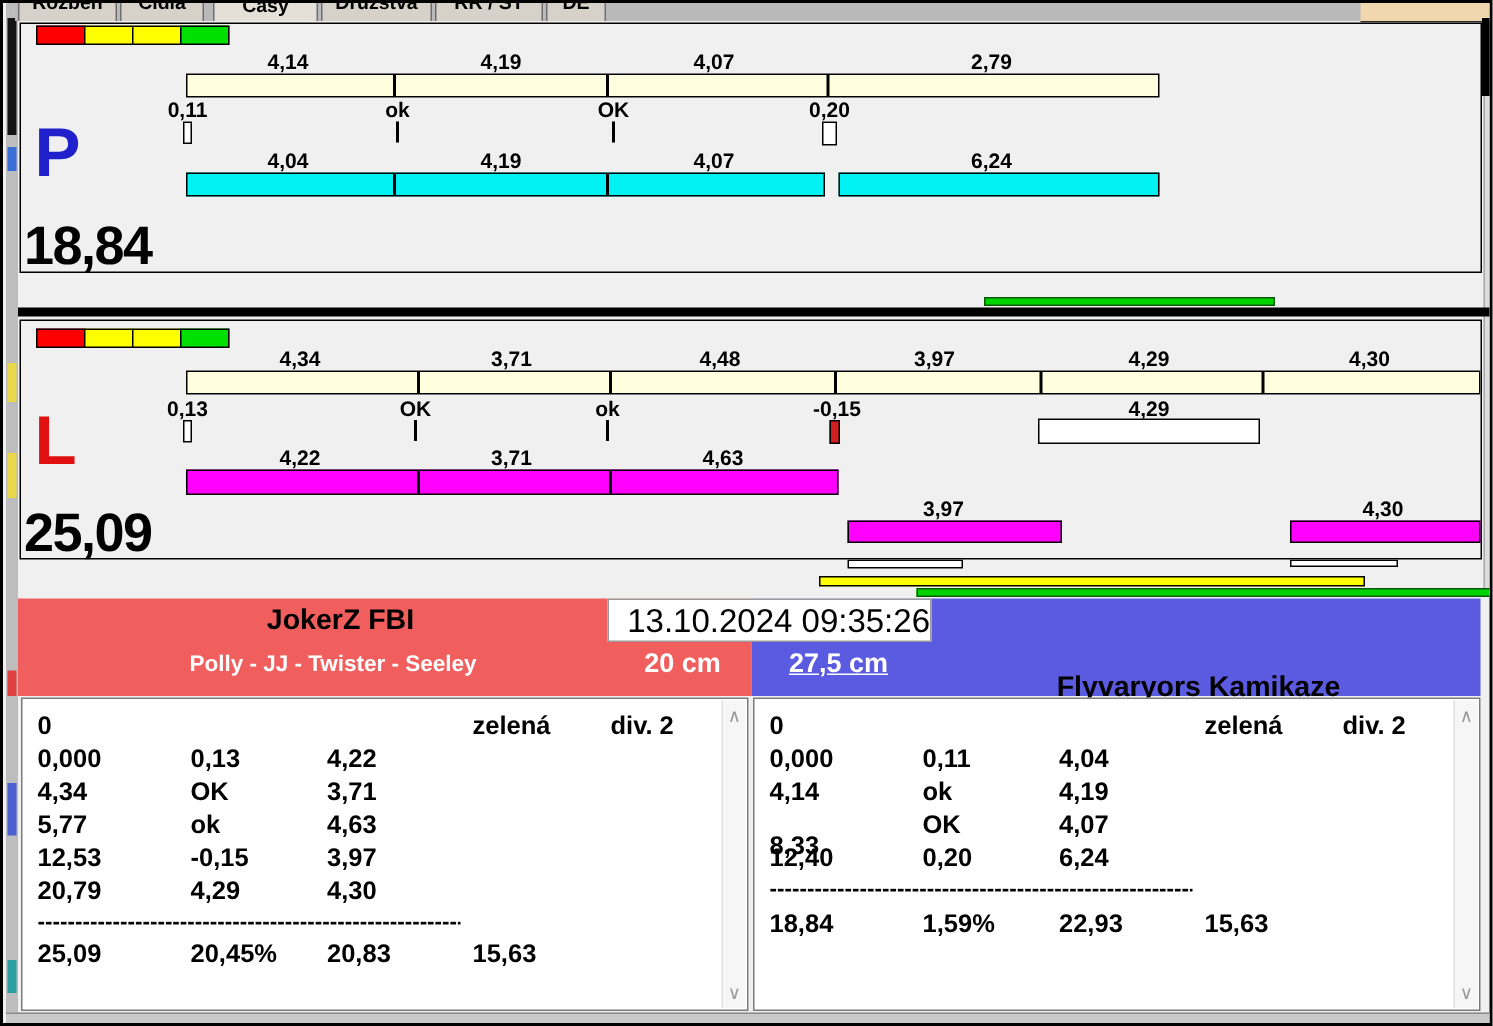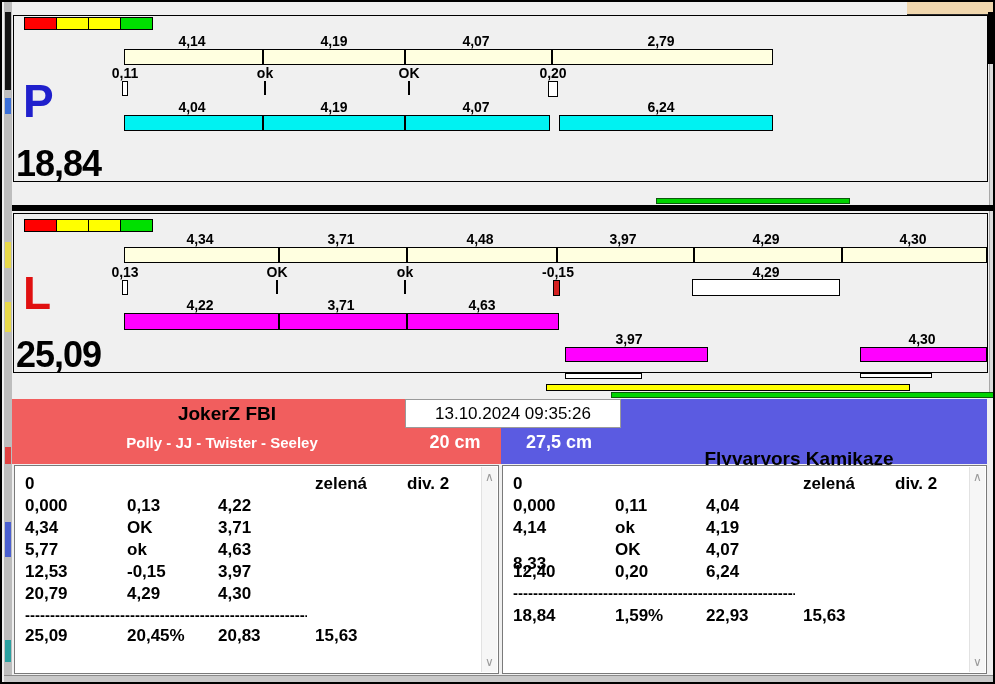--- a/index.html
+++ b/index.html
@@ -24,21 +24,21 @@
   .mark-line{position:absolute;width:2px;height:14px;background:#000;}
   .mark-box{position:absolute;width:6px;height:15px;background:#fff;border:1px solid #000;box-sizing:border-box;}
   .big-letter{position:absolute;font-size:46px;font-weight:bold;line-height:1;}
   .big-total{position:absolute;font-size:36px;font-weight:bold;color:#000;line-height:1;letter-spacing:-1px;}
   
   .teampanel{position:absolute;top:397px;height:65px;}
   .tname{position:absolute;top:4px;font-size:19px;font-weight:bold;color:#000;text-align:center;}
   .tdogs{position:absolute;top:35px;font-size:15px;font-weight:bold;color:#fff;text-align:center;}
   .theight{position:absolute;top:33px;font-size:18px;font-weight:bold;color:#fff;}
   #datetime-box{position:absolute;left:403px;top:397px;width:216px;height:29px;background:#fff;border:1px solid #9a9a9a;
-    box-sizing:border-box;font-size:17px;color:#000;text-align:center;line-height:27px;}
+    box-sizing:border-box;font-size:22px;color:#000;text-align:right;line-height:27px;}
   
   .ttable{position:absolute;top:463px;width:485px;height:209px;background:#fff;border:1px solid #7a7a7a;box-sizing:border-box;}
   .cell{position:absolute;font-size:17px;font-weight:bold;color:#000;white-space:nowrap;}
   .dashes{position:absolute;font-size:15px;font-weight:bold;color:#000;width:282px;overflow:hidden;white-space:nowrap;}
   .scrollbar{position:absolute;right:1px;top:1px;width:15px;height:205px;background:#f6f6f6;border-left:1px solid #e2e2e2;}
   .sb-arrow{position:absolute;left:0;width:15px;height:16px;color:#9a9a9a;font-size:12px;text-align:center;line-height:16px;}
   #bottom-strip{position:absolute;left:2px;top:673px;width:991px;height:9px;background:#c9c9c9;border-top:1px solid #8a8a8a;}
 </style>
 </head>
 <body>
@@ -48,20 +48,28 @@
   <div id="left-sliver">
     <div class="frag" style="top:10px;height:78px;background:#141414;"></div>
     <div class="frag" style="top:96px;height:16px;background:#3a6fd8;"></div>
     <div class="frag" style="top:240px;height:26px;background:#e8d84a;"></div>
     <div class="frag" style="top:300px;height:30px;background:#e8d84a;"></div>
     <div class="frag" style="top:445px;height:17px;background:#e04040;"></div>
     <div class="frag" style="top:520px;height:35px;background:#4a5fd0;"></div>
     <div class="frag" style="top:638px;height:22px;background:#2aa0a0;"></div>
   </div>
 
+  <div id="tabbar">
+    <div class="tab" style="left:2px;width:66px;">Rozběh</div>
+    <div class="tab" style="left:70px;width:56px;">Čidla</div>
+    <div class="tab sel" style="left:132px;width:70px;">Časy</div>
+    <div class="tab" style="left:204px;width:74px;">Družstva</div>
+    <div class="tab" style="left:280px;width:72px;">RR / ST</div>
+    <div class="tab" style="left:354px;width:40px;">DE</div>
+  </div>
   <div id="tan-corner"></div>
   <div class="abs" style="left:986px;top:10px;width:9px;height:52px;background:#000;"></div>
   <div class="abs" style="left:987px;top:62px;width:6px;height:334px;background:#dcdcdc;border-left:1px solid #a8a8a8;"></div>
 
   <div class="lanebox" style="top:13px;height:167px;"></div>
   <div class="legend" style="left:22px;top:15px;background:#ff0000;"></div>
   <div class="legend" style="left:54px;top:15px;background:#ffff00;"></div>
   <div class="legend" style="left:86px;top:15px;background:#ffff00;"></div>
   <div class="legend" style="left:118px;top:15px;background:#00e000;"></div>
 
@@ -158,21 +166,21 @@
   <div class="abs" style="left:544px;top:382px;width:364px;height:7px;background:#ffff00;border:1px solid #000;box-sizing:border-box;"></div>
   <div class="abs" style="left:609px;top:390px;width:384px;height:6px;background:#00d400;border:1px solid #0a5a0a;box-sizing:border-box;"></div>
 
   <div class="teampanel" style="left:10px;width:489px;background:#f15e5e;">
     <div class="tname" style="left:0;width:430px;">JokerZ FBI</div>
     <div class="tdogs" style="left:0;width:420px;">Polly - JJ - Twister - Seeley</div>
     <div class="theight" style="left:398px;width:90px;text-align:center;">20 cm</div>
   </div>
   <div class="teampanel" style="left:499px;width:486px;background:#5b5be1;">
     <div class="tname" style="left:110px;width:376px;margin-top:45px;">Flyvaryors Kamikaze</div>
-    <div class="theight" style="left:8px;width:100px;text-align:center;">27,5 cm</div>
+    <div class="theight" style="left:8px;width:100px;text-align:center;text-decoration:underline;">27,5 cm</div>
   </div>
   <div id="datetime-box">13.10.2024 09:35:26</div>
 
   <div class="ttable" style="left:12px;">
     <div class="cell" style="left:10px;top:8px;">0</div>
     <div class="cell" style="left:300px;top:8px;">zelená</div>
     <div class="cell" style="left:392px;top:8px;">div. 2</div>
 
     <div class="cell" style="left:10px;top:30px;">0,000</div>
     <div class="cell" style="left:112px;top:30px;">0,13</div>

